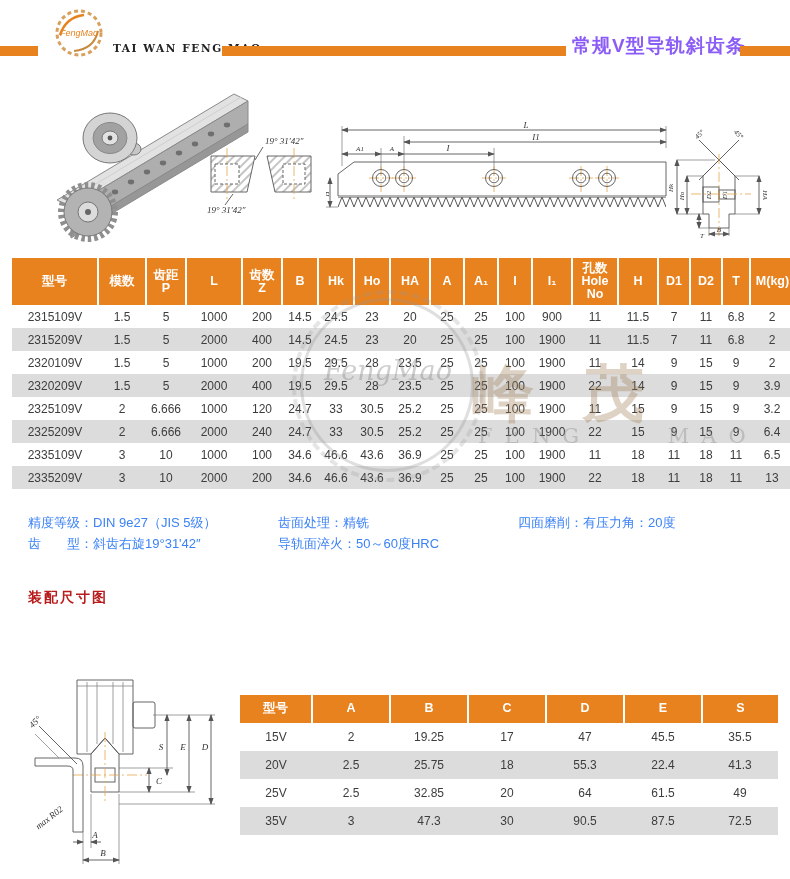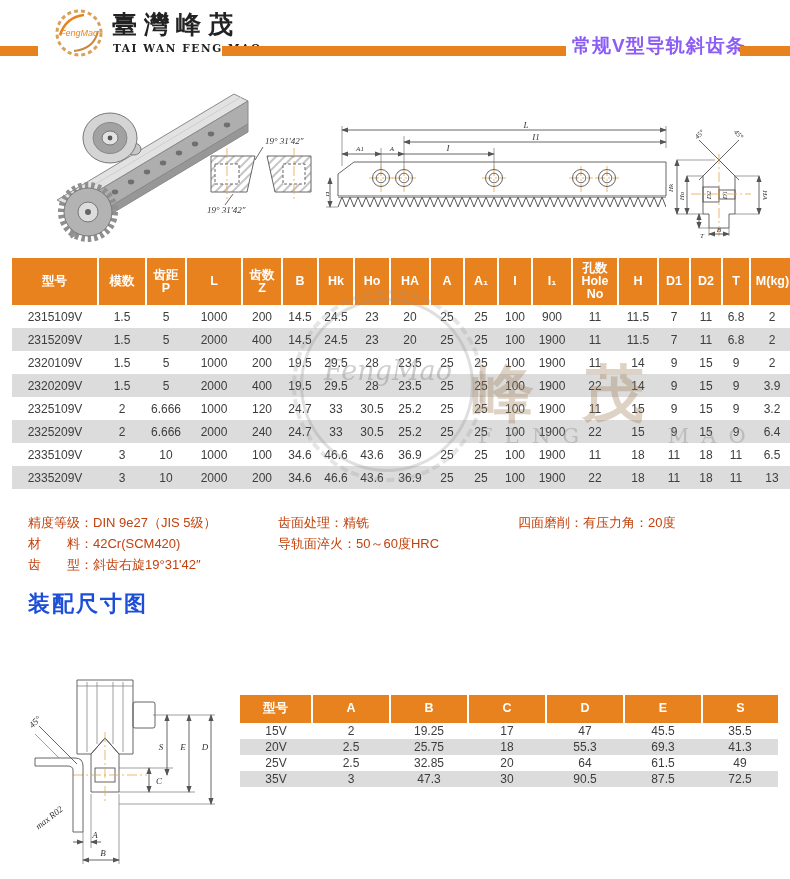--- a/index.html
+++ b/index.html
@@ -21,30 +21,30 @@
   
   table { border-collapse:collapse; table-layout:fixed; }
   .spec-table { position:absolute; left:12px; top:258px; width:766px; }
   .assy-table { position:absolute; left:240px; top:695px; width:538px; }
   th { background:#E8821E; color:#fff; font-weight:bold; font-size:12.5px;
        white-space:pre-line; line-height:1.05; vertical-align:middle; padding:4px 0; }
   th + th { border-left:2px solid #fff; }
   .spec-table th { height:26px; }
   .assy-table th { height:20px; }
   td { text-align:center; font-size:12px; color:#3d3d3d; height:23px; padding:0 1px; }
-  .assy-table td { height:16px; }
+  .assy-table td { height:28px; }
   tr.alt td { background:#DCDCDC; }
   th { text-align:center; }
 
   
-  .note-col { position:absolute; top:512px; font-size:13px; color:#c2410c; line-height:21px; }
+  .note-col { position:absolute; top:512px; font-size:13px; color:#3b82f6; line-height:21px; }
   .note-line { white-space:nowrap; }
 
-  .section-title { position:absolute; left:28px; top:589px; font-size:22px;
-                   font-weight:bold; color:#1d4ed8; letter-spacing:2px; }
+  .section-title { position:absolute; left:28px; top:589px; font-size:14px;
+                   font-weight:bold; color:#b91c1c; letter-spacing:2px; }
 
   
   .wm { position:absolute; pointer-events:none; }
   .wm-circle { left:300px; top:298px; width:168px; height:168px; border:3px solid rgba(150,150,150,.30);
                border-radius:50%; }
   .wm-circle2 { left:292px; top:290px; width:184px; height:184px; border:4px dashed rgba(150,150,150,.25);
                 border-radius:50%; }
   .wm-gear-text { left:318px; top:355px; width:140px; text-align:center; font-family:"DejaVu Serif",serif;
                   font-style:italic; font-size:27px; color:rgba(130,130,130,.38); }
   .wm-cn { left:472px; top:352px; font-size:62px; font-weight:bold;
@@ -63,21 +63,20 @@
 <body>
 
 <div id="page">
 
   <svg class="abs" style="left:50px;top:5px" width="58" height="56" viewBox="0 0 58 56">
     <circle cx="29" cy="28" r="22" fill="none" stroke="#D9A05C" stroke-width="3" stroke-dasharray="4 3"></circle>
     <path d="M10,30 Q16,12 34,10" fill="none" stroke="#E8821E" stroke-width="2.5"></path>
     <path d="M48,26 Q44,44 24,46" fill="none" stroke="#C98A3F" stroke-width="2"></path>
     <text x="29" y="31" text-anchor="middle" font-size="9" font-style="italic" fill="#E8821E">FengMao</text>
   </svg>
-  <div class="logo-cn">臺灣峰茂</div>
   <div class="logo-en">TAI WAN FENG MAO</div>
   <div class="bar" style="left:0;width:38px"></div>
   <div class="bar" style="left:222px;width:344px"></div>
   <div class="page-title">常规V型导轨斜齿条</div>
   <div class="bar" style="left:740px;width:50px"></div>
 
   <svg class="abs" style="left:22px;top:72px" width="235" height="172" viewBox="0 0 235 172">
     <defs>
       <pattern id="hatchpat" width="6" height="6" patternUnits="userSpaceOnUse" patternTransform="rotate(45)">
         <line x1="3" y1="0" x2="3" y2="6" stroke="#8a8a8a" stroke-width="1"></line>
@@ -443,21 +442,20 @@
   </table>
 
   <div class="wm wm-circle2"></div>
   <div class="wm wm-circle"></div>
   <div class="wm wm-gear-text">FengMao</div>
   <div class="wm wm-en">FENG MAO</div>
   <div class="wm wm-cn">峰茂</div>
 
   <div class="note-col" style="left:28px">
     <div class="note-line"><span>精度等级：</span><span>DIN 9e27（JIS 5级）</span></div>
-    <div class="note-line"><span>材　　料：</span><span>42Cr(SCM420)</span></div>
     <div class="note-line"><span>齿　　型：</span><span>斜齿右旋19°31'42″</span></div>
   </div>
   <div class="note-col" style="left:278px">
     <div class="note-line"><span>齿面处理：</span><span>精铣</span></div>
     <div class="note-line"><span>导轨面淬火：</span><span>50～60度HRC</span></div>
   </div>
   <div class="note-col" style="left:518px">
     <div class="note-line"><span>四面磨削：</span><span>有压力角：20度</span></div>
   </div>
 
@@ -538,21 +536,21 @@
           <td>47</td>
           <td>45.5</td>
           <td>35.5</td>
         </tr>
         <tr class="alt">
           <td>20V</td>
           <td>2.5</td>
           <td>25.75</td>
           <td>18</td>
           <td>55.3</td>
-          <td>69.3</td>
+          <td>22.4</td>
           <td>41.3</td>
         </tr>
         <tr>
           <td>25V</td>
           <td>2.5</td>
           <td>32.85</td>
           <td>20</td>
           <td>64</td>
           <td>61.5</td>
           <td>49</td>

